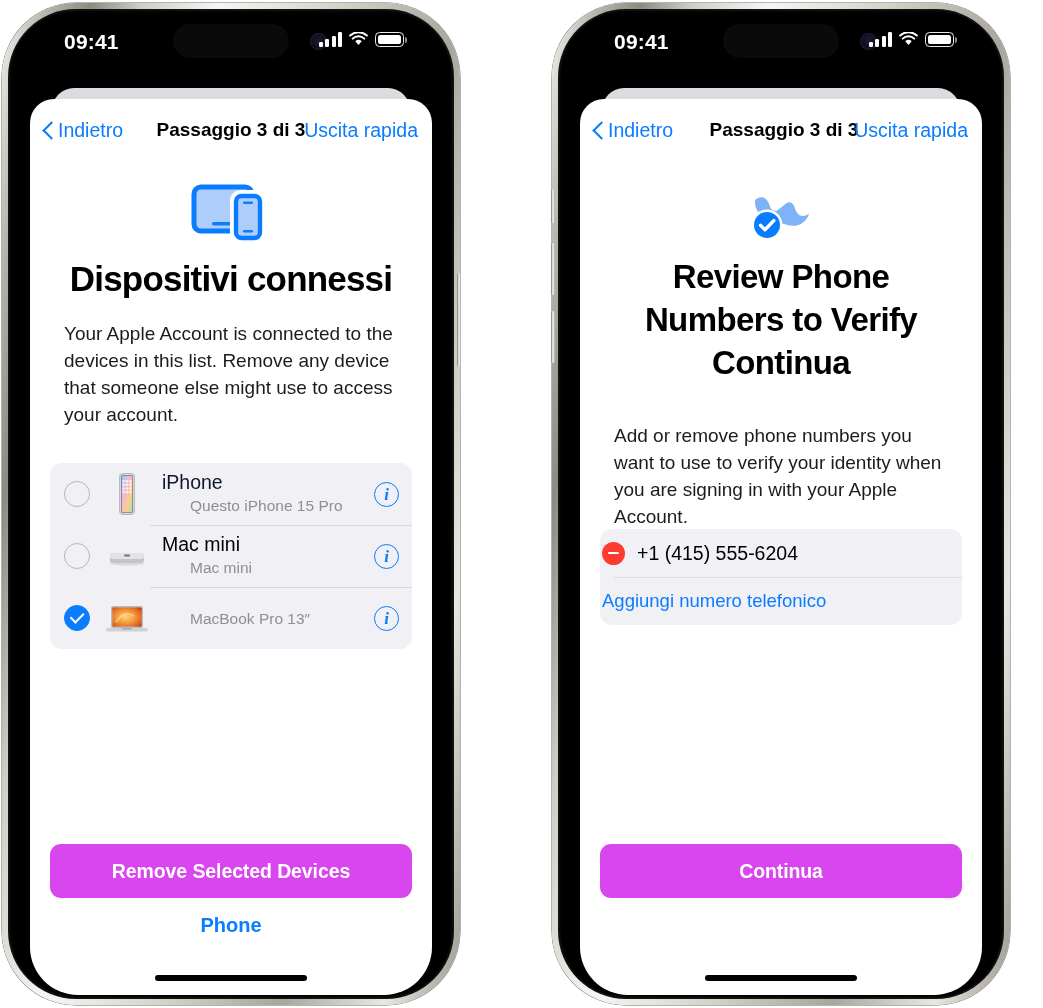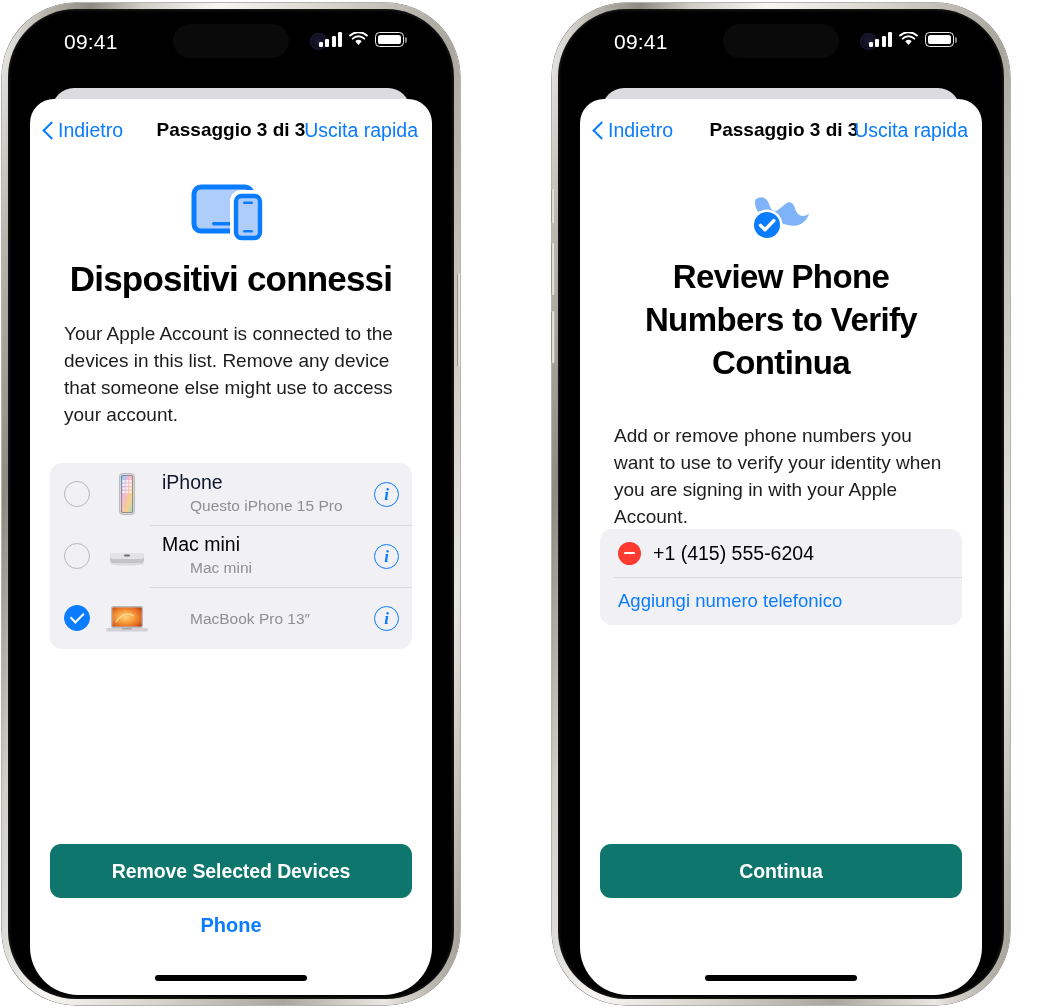--- a/index.html
+++ b/index.html
@@ -46,21 +46,21 @@
   .btn-vol-dn { width: 4px; height: 52px; left: -1px; top: 308px; }
   .btn-action { width: 4px; height: 34px; left: -1px; top: 186px; }
 
   
   .statusbar {
     position: absolute; top: 0; left: 0; right: 0; height: 58px;
     color: #fff;
   }
   .sb-time {
     position: absolute; left: 52px; top: 17px;
-    font-size: 21px; font-weight: 400; letter-spacing: 0.2px;
+    font-size: 21px; font-weight: 700; letter-spacing: 0.2px;
   }
   .dyn-island {
     position: absolute; left: 50%; transform: translateX(-50%);
     top: 11px; width: 116px; height: 34px;
     background: #0a0a0a; border-radius: 20px;
   }
   .dyn-cam {
     position: absolute; left: 50%; margin-left: 79px; top: 20px;
     width: 17px; height: 17px; border-radius: 50%;
     background: radial-gradient(circle at 50% 45%, #1b1b33 0%, #10101f 50%, #0a0a12 100%);
@@ -168,36 +168,36 @@
   .info-btn {
     width: 25px; height: 25px; border-radius: 50%; flex: 0 0 auto;
     border: 1.7px solid #0a7cff; color: #0a7cff;
     font-family: "Liberation Serif", serif; font-style: italic;
     font-size: 17px; font-weight: 700;
     display: flex; align-items: center; justify-content: center;
     line-height: 1;
   }
 
   
-  .num-row { display: flex; align-items: center; height: 48px; padding: 0 18px; position: relative; }
+  .num-row { display: flex; align-items: center; height: 48px; padding: 0 2px; position: relative; }
   .num-row + .num-row::before {
     content:''; position:absolute; left: 14px; right: 0; top: 0; height: 1px; background: #dcdce1;
   }
   .minus-btn {
     width: 23px; height: 23px; border-radius: 50%; background: #fd3b30;
     display: flex; align-items: center; justify-content: center; flex: 0 0 auto;
   }
   .minus-btn::after { content:''; width: 11px; height: 2.4px; background:#fff; border-radius: 2px; }
   .num-text { margin-left: 12px; font-size: 19.5px; color: #000; }
   .add-link { font-size: 18.5px; color: #0a7cff; }
 
   
   .cta {
     position: absolute; left: 20px; right: 20px; height: 54px;
-    background: #0f766e; border-radius: 11px;
+    background: #d946ef; border-radius: 11px;
     display: flex; align-items: center; justify-content: center;
     color: #fff; font-size: 19.5px; font-weight: 700; letter-spacing: -0.1px;
   }
   .p1-cta { top: 745px; }
   .p2-cta { top: 745px; }
   .link-btn {
     position: absolute; left: 0; right: 0; top: 815px;
     text-align: center; color: #0a7cff; font-size: 20px; font-weight: 700;
   }
 </style>

